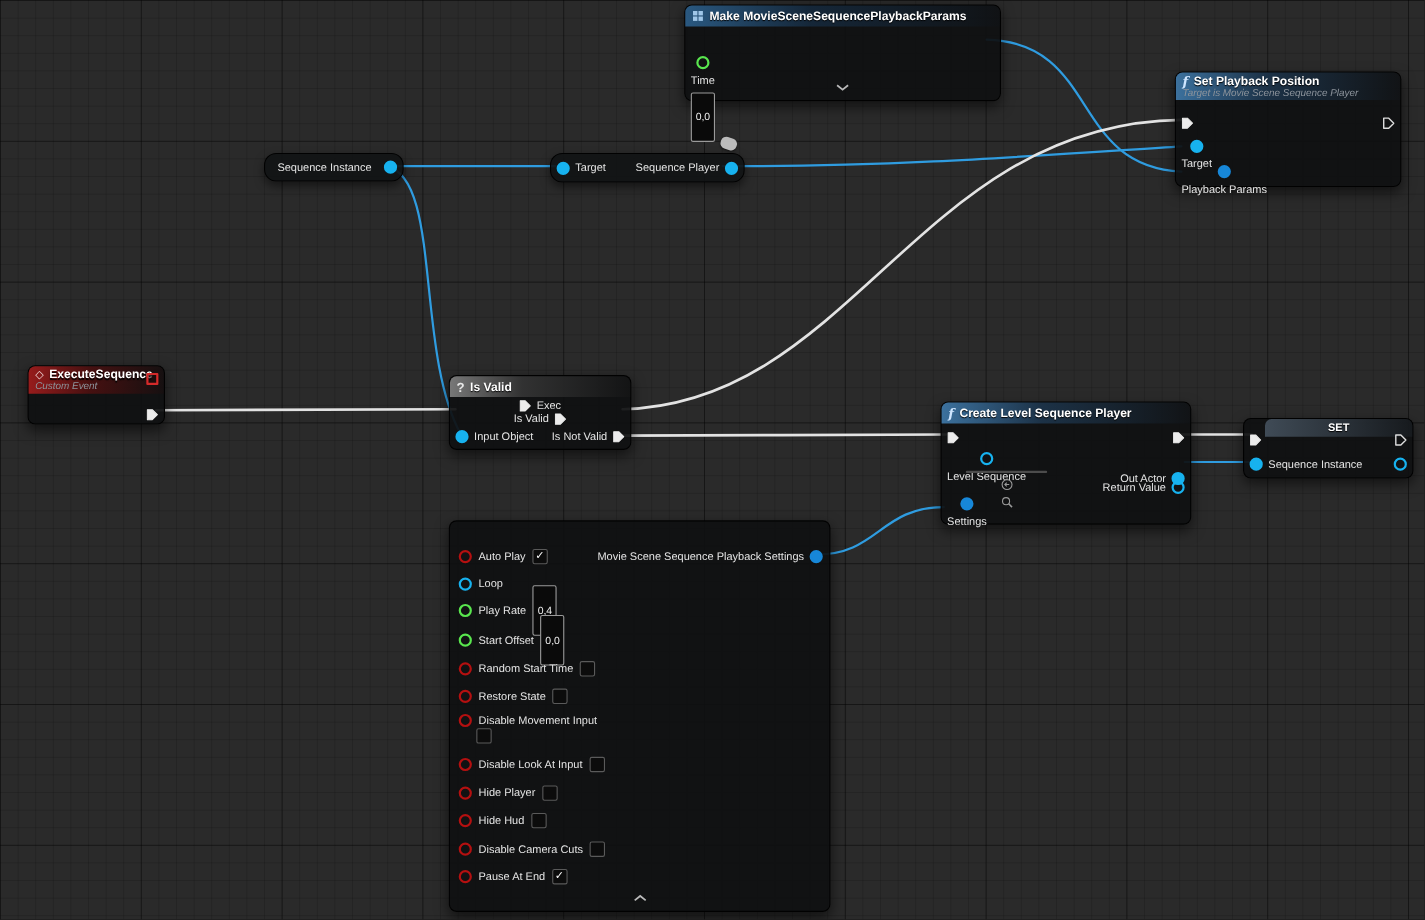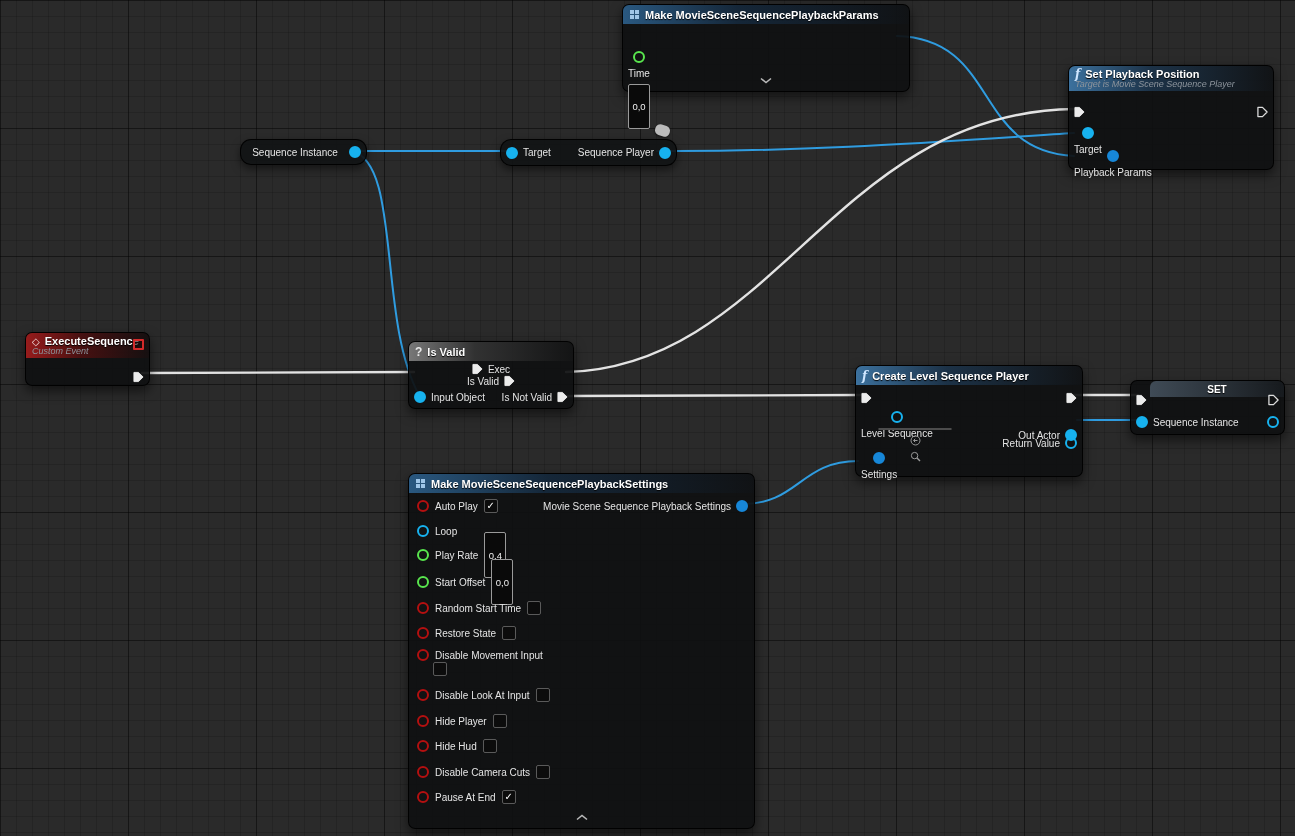--- a/index.html
+++ b/index.html
@@ -282,29 +282,20 @@
     <div class="prow" style="top:31px;">
       <div class="grp">
         <span class="pin c-obj filled"></span>
         <span class="plabel">Sequence Instance</span>
       </div>
       <span class="pin c-obj"></span>
     </div>
   </div>
 
   <div class="node" style="left:408px;top:473px;width:345px;height:354px">
-    <div class="hdr hdr-make">
-      <svg width="11" height="11">
-          <rect x="1" y="1" width="4" height="4" fill="#9fc6e8"></rect>
-          <rect x="6" y="1" width="4" height="4" fill="#9fc6e8"></rect>
-          <rect x="1" y="6" width="4" height="4" fill="#9fc6e8"></rect>
-          <rect x="6" y="6" width="4" height="4" fill="#9fc6e8"></rect>
-        </svg>
-      <span class="hdr-title">Make MovieSceneSequencePlaybackSettings</span>
-    </div>
 
     <div class="prow-r" style="top:22px;right:6px;">
       <span class="plabel">Movie Scene Sequence Playback Settings</span>
       <span class="pin c-struct filled"></span>
     </div>
 
     <div class="ms-row" style="top:22px;">
       <span class="pin c-bool"></span>
       <span class="plabel">Auto Play</span>
       <span class="checkbox on"></span>

